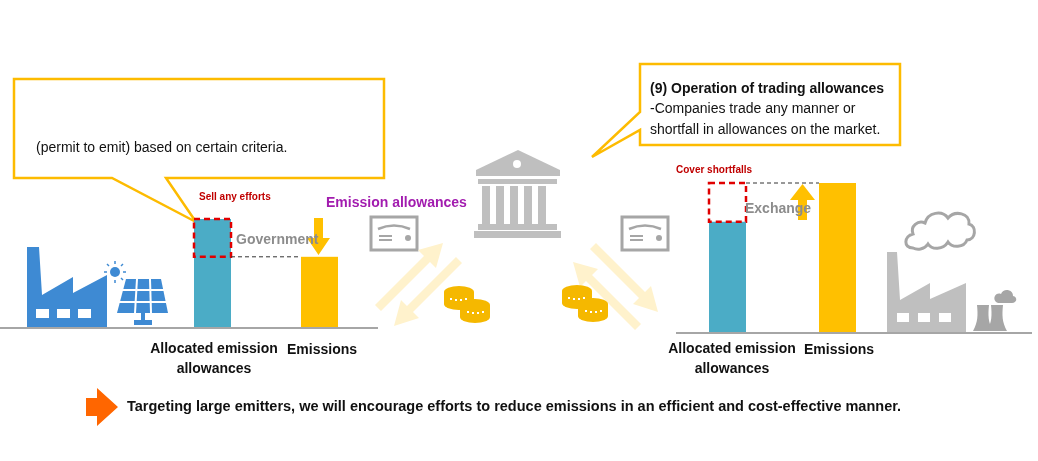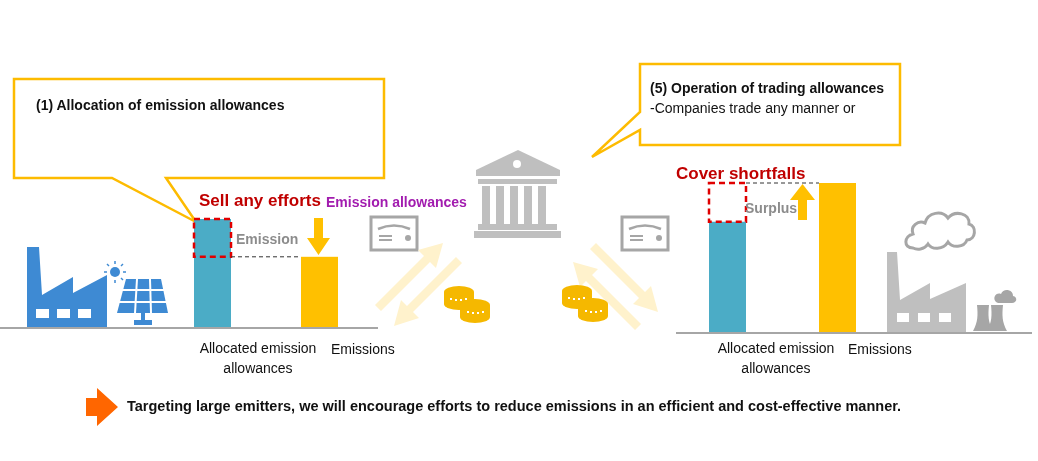--- a/index.html
+++ b/index.html
@@ -2,24 +2,24 @@
 <html><head>
 <meta charset="utf-8">
 <style>
   html, body { margin: 0; padding: 0; background: #ffffff; }
   body { width: 1038px; height: 461px; position: relative; overflow: hidden;
          font-family: "Liberation Sans", sans-serif; }
   #stage { position: absolute; left: 0; top: 0; width: 1038px; height: 461px; }
   .txt { position: absolute; white-space: nowrap; font-family: "Liberation Sans", sans-serif; }
   .callout-title { font-size: 14px; font-weight: bold; color: #111; }
   .callout-body { font-size: 14px; color: #111; line-height: 21px; }
-  .red { color: #c00000; font-weight: bold; font-size: 17px; }
+  .red { color: #c00000; font-weight: bold; font-size: 10px; }
   .grey { color: #8c8c8c; font-weight: bold; font-size: 14px; }
   .blk { color: #a21caf; font-weight: bold; font-size: 14px; }
-  .axis-lbl { color: #111; font-weight: normal; font-size: 14px; text-align: center; line-height: 20px; margin-left: 44px; }
+  .axis-lbl { color: #111; font-weight: bold; font-size: 14px; text-align: center; line-height: 20px; }
   .footer { font-size: 14.5px; font-weight: bold; color: #111; }
 </style>
 </head>
 <body>
 
 <div id="stage">
 
   <svg width="1038" height="461" style="position:absolute;left:0;top:0">
 
     <g>
@@ -172,31 +172,32 @@
 
     <g fill="#a6a6a6">
       <path d="M977,305 L989,305 C988,315 988,322 993,331 L973,331 C978,322 978,315 977,305 Z"></path>
       <path d="M991,305 L1003,305 C1002,315 1002,322 1007,331 L987,331 C992,322 992,315 991,305 Z"></path>
       <path d="M996,302 C992,298 996,292 1001,294 C1003,288 1013,289 1013,296 C1018,297 1017,303 1012,303 L998,303 Z"></path>
     </g>
 
     <path d="M86,398 L97,398 L97,388 L118,407 L97,426 L97,416 L86,416 Z" fill="#ff6600"></path>
   </svg>
 
-  <div class="txt callout-title" style="left:36px;top:97px;">(1) Allocation of emission allowances</div>
-
-  <div class="txt callout-title" style="left:650px;top:80px;">(5) Operation of trading allowances</div>
+  <div class="txt callout-body" style="left:36px;top:137px;">(permit to emit) based on certain criteria.</div>
+
+  <div class="txt callout-title" style="left:650px;top:80px;">(9) Operation of trading allowances</div>
   <div class="txt callout-body" style="left:650px;top:98px;">-Companies trade any manner or</div>
+  <div class="txt callout-body" style="left:650px;top:119px;">shortfall in allowances on the market.</div>
 
   <div class="txt red" style="left:199px;top:191px;">Sell any efforts</div>
   <div class="txt blk" style="left:326px;top:194px;">Emission allowances</div>
-  <div class="txt grey" style="left:236px;top:231px;">Emission</div>
+  <div class="txt grey" style="left:236px;top:231px;">Government</div>
 
   <div class="txt red" style="left:676px;top:164px;">Cover shortfalls</div>
-  <div class="txt grey" style="left:745px;top:200px;">Surplus</div>
+  <div class="txt grey" style="left:745px;top:200px;">Exchange</div>
 
   <div class="txt axis-lbl" style="left:146px;top:338px;width:136px;">
     <div>Allocated emission</div>
     <div>allowances</div>
   </div>
   <div class="txt axis-lbl" style="left:287px;top:339px;">Emissions</div>
 
   <div class="txt axis-lbl" style="left:664px;top:338px;width:136px;">
     <div>Allocated emission</div>
     <div>allowances</div>

